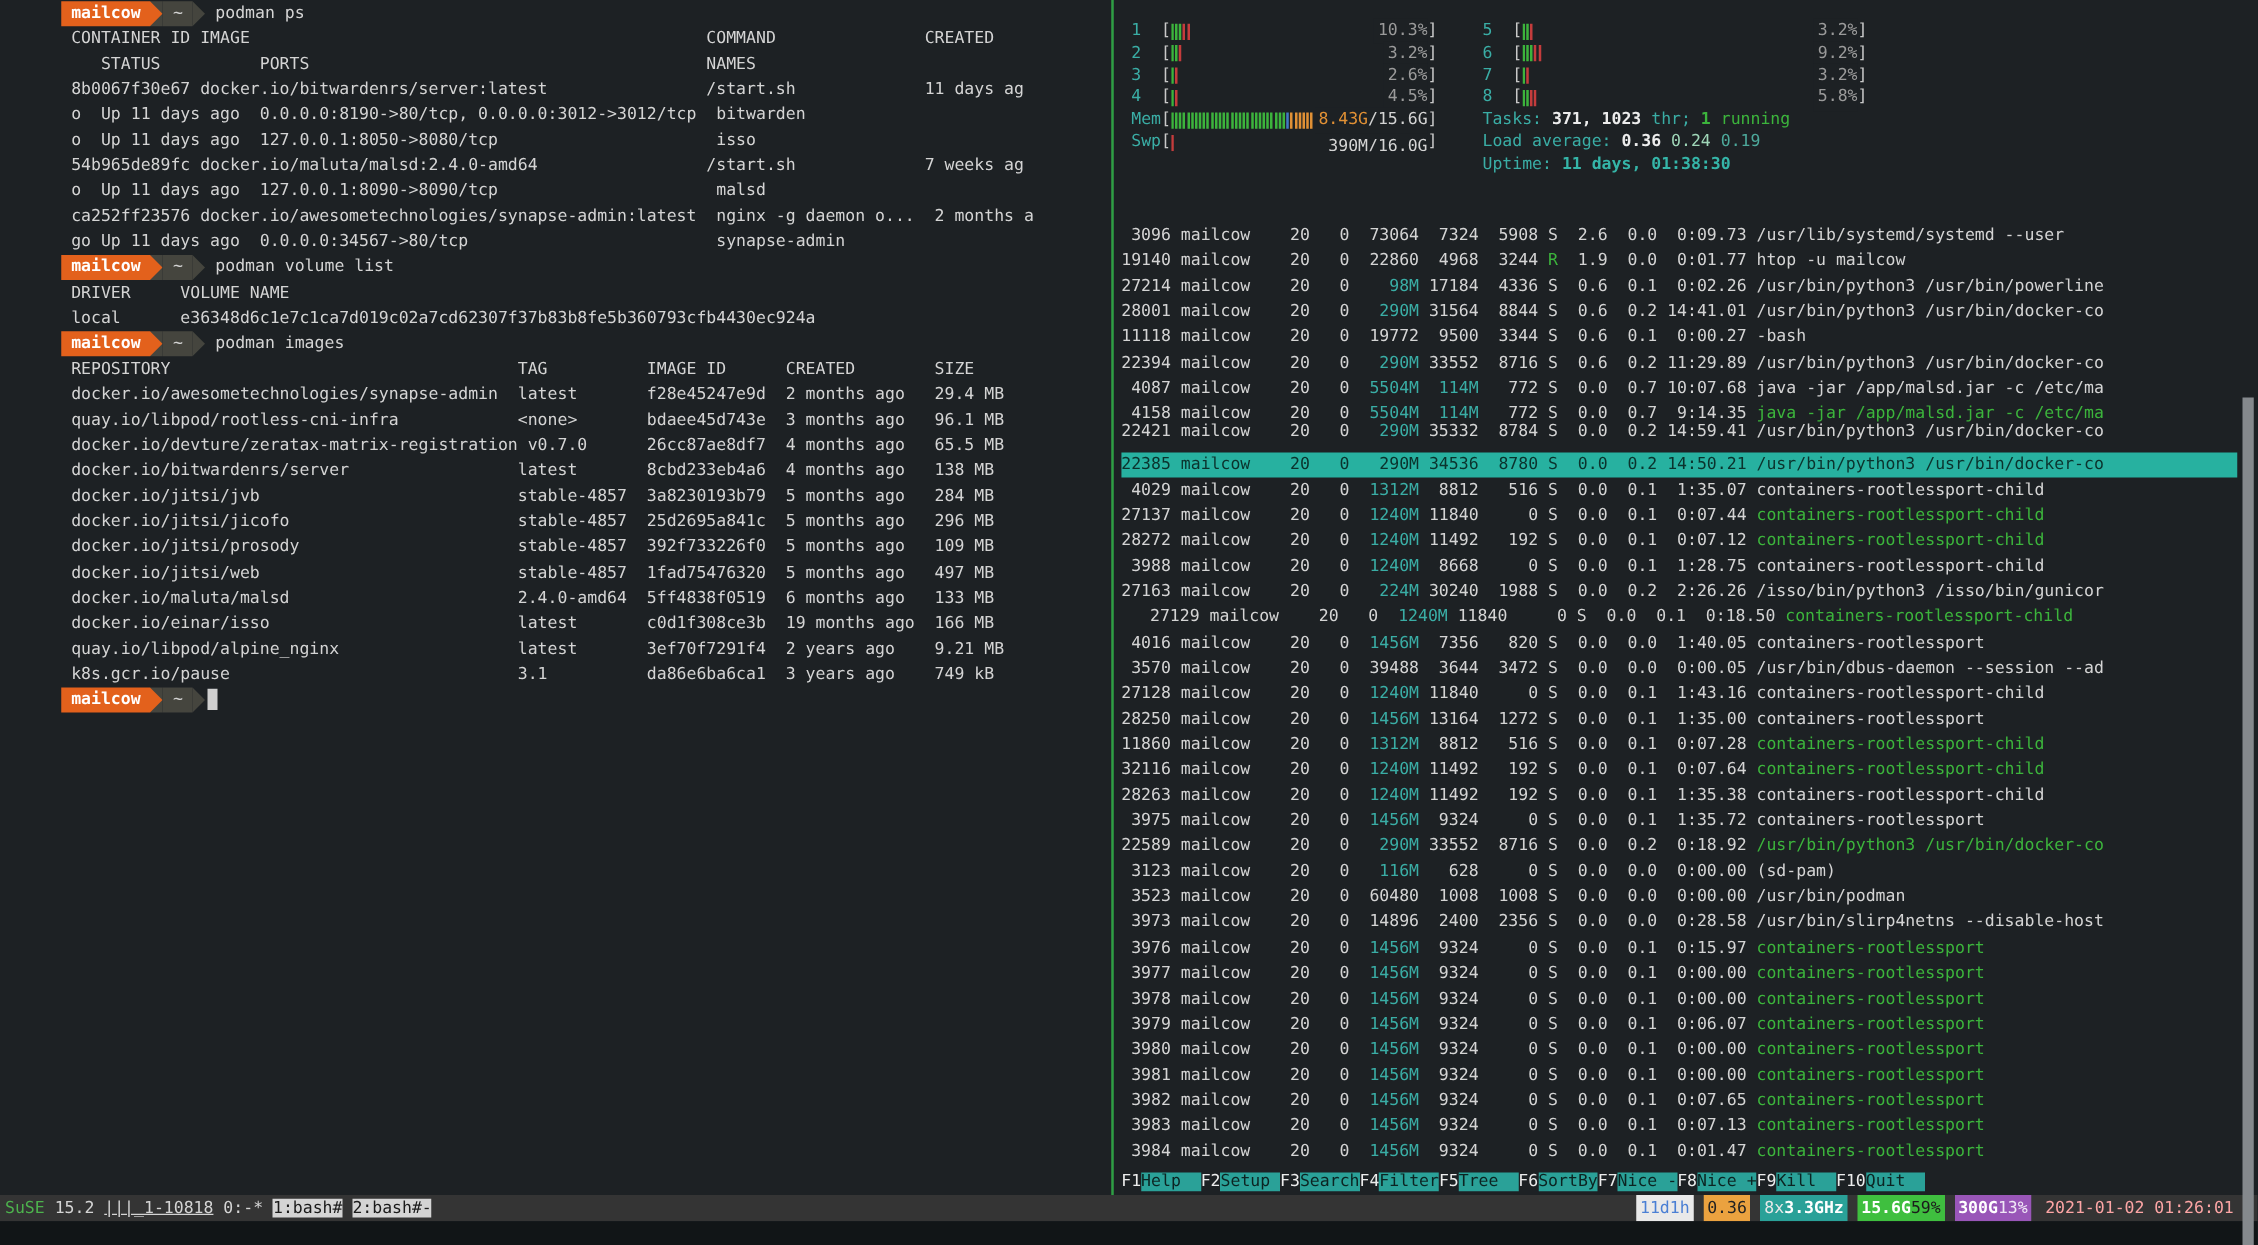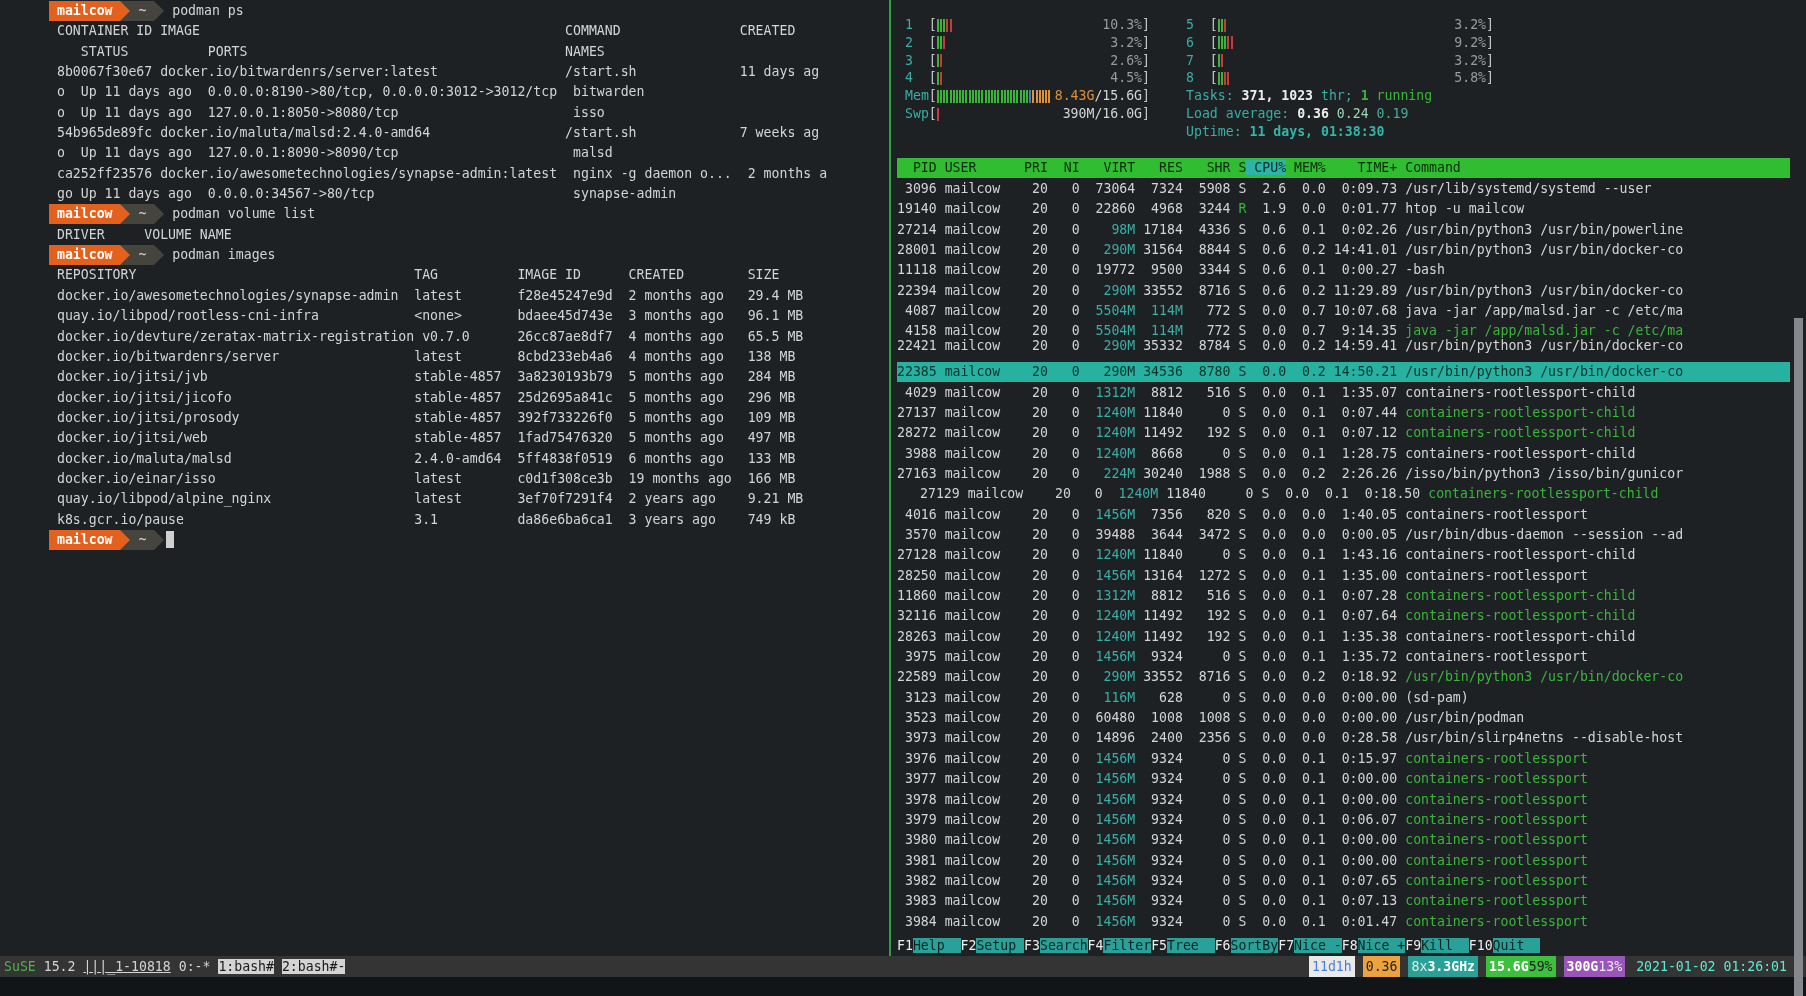--- a/index.html
+++ b/index.html
@@ -60,20 +60,21 @@
       <div class="line">    STATUS          PORTS                                        NAMES</div>
       <div class="line"> 8b0067f30e67 docker.io/bitwardenrs/server:latest                /start.sh             11 days ag</div>
       <div class="line"> o  Up 11 days ago  0.0.0.0:8190-&gt;80/tcp, 0.0.0.0:3012-&gt;3012/tcp  bitwarden</div>
       <div class="line"> o  Up 11 days ago  127.0.0.1:8050-&gt;8080/tcp                      isso</div>
       <div class="line"> 54b965de89fc docker.io/maluta/malsd:2.4.0-amd64                 /start.sh             7 weeks ag</div>
       <div class="line"> o  Up 11 days ago  127.0.0.1:8090-&gt;8090/tcp                      malsd</div>
       <div class="line"> ca252ff23576 docker.io/awesometechnologies/synapse-admin:latest  nginx -g daemon o...  2 months a</div>
       <div class="line"> go Up 11 days ago  0.0.0.0:34567-&gt;80/tcp                         synapse-admin</div>
       <div class="line"><span class="pchip" style="background: rgb(227, 97, 28); color: rgb(255, 255, 255); font-weight: bold;">&nbsp;mailcow&nbsp;</span><span class="parrow" style="border-left-color: rgb(227, 97, 28); border-top-color: rgb(69, 69, 62); border-bottom-color: rgb(69, 69, 62);"></span><span class="pchip" style="background: rgb(69, 69, 62); color: rgb(212, 212, 212);">&nbsp;~&nbsp;</span><span class="parrow" style="border-left-color: rgb(69, 69, 62);"></span><span> podman volume list</span></div>
       <div class="line"> DRIVER     VOLUME NAME</div>
+      <div class="line"> local      e36348d6c1e7c1ca7d019c02a7cd62307f37b83b8fe5b360793cfb4430ec924a</div>
       <div class="line"><span class="pchip" style="background: rgb(227, 97, 28); color: rgb(255, 255, 255); font-weight: bold;">&nbsp;mailcow&nbsp;</span><span class="parrow" style="border-left-color: rgb(227, 97, 28); border-top-color: rgb(69, 69, 62); border-bottom-color: rgb(69, 69, 62);"></span><span class="pchip" style="background: rgb(69, 69, 62); color: rgb(212, 212, 212);">&nbsp;~&nbsp;</span><span class="parrow" style="border-left-color: rgb(69, 69, 62);"></span><span> podman images</span></div>
       <div class="line"> REPOSITORY                                   TAG          IMAGE ID      CREATED        SIZE</div>
       <div class="line"> docker.io/awesometechnologies/synapse-admin  latest       f28e45247e9d  2 months ago   29.4 MB</div>
       <div class="line"> quay.io/libpod/rootless-cni-infra            &lt;none&gt;       bdaee45d743e  3 months ago   96.1 MB</div>
       <div class="line"> docker.io/devture/zeratax-matrix-registration v0.7.0      26cc87ae8df7  4 months ago   65.5 MB</div>
       <div class="line"> docker.io/bitwardenrs/server                 latest       8cbd233eb4a6  4 months ago   138 MB</div>
       <div class="line"> docker.io/jitsi/jvb                          stable-4857  3a8230193b79  5 months ago   284 MB</div>
       <div class="line"> docker.io/jitsi/jicofo                       stable-4857  25d2695a841c  5 months ago   296 MB</div>
       <div class="line"> docker.io/jitsi/prosody                      stable-4857  392f733226f0  5 months ago   109 MB</div>
       <div class="line"> docker.io/jitsi/web                          stable-4857  1fad75476320  5 months ago   497 MB</div>
@@ -88,26 +89,25 @@
     <div id="meters">
         <div class="meter" style="left: 8px; top: 15px; width: 245px;"><span class="mlabel">1  </span><span class="brk">[</span><div class="mbar"><div class="tick tick-g"></div><div class="tick tick-g"></div><div class="tick tick-g"></div><div class="tick tick-r"></div><div class="tick tick-r"></div><span class="mtext"><span class="pct">10.3%</span></span></div><span class="brk">]</span></div>
         <div class="meter" style="left: 8px; top: 32.8px; width: 245px;"><span class="mlabel">2  </span><span class="brk">[</span><div class="mbar"><div class="tick tick-g"></div><div class="tick tick-g"></div><div class="tick tick-r"></div><span class="mtext"><span class="pct">3.2%</span></span></div><span class="brk">]</span></div>
         <div class="meter" style="left: 8px; top: 50.6px; width: 245px;"><span class="mlabel">3  </span><span class="brk">[</span><div class="mbar"><div class="tick tick-g"></div><div class="tick tick-r"></div><span class="mtext"><span class="pct">2.6%</span></span></div><span class="brk">]</span></div>
         <div class="meter" style="left: 8px; top: 68.4px; width: 245px;"><span class="mlabel">4  </span><span class="brk">[</span><div class="mbar"><div class="tick tick-g"></div><div class="tick tick-r"></div><span class="mtext"><span class="pct">4.5%</span></span></div><span class="brk">]</span></div>
         <div class="meter" style="left: 289px; top: 15px; width: 308px;"><span class="mlabel">5  </span><span class="brk">[</span><div class="mbar"><div class="tick tick-g"></div><div class="tick tick-g"></div><div class="tick tick-r"></div><span class="mtext"><span class="pct">3.2%</span></span></div><span class="brk">]</span></div>
         <div class="meter" style="left: 289px; top: 32.8px; width: 308px;"><span class="mlabel">6  </span><span class="brk">[</span><div class="mbar"><div class="tick tick-g"></div><div class="tick tick-g"></div><div class="tick tick-g"></div><div class="tick tick-r"></div><div class="tick tick-r"></div><span class="mtext"><span class="pct">9.2%</span></span></div><span class="brk">]</span></div>
         <div class="meter" style="left: 289px; top: 50.6px; width: 308px;"><span class="mlabel">7  </span><span class="brk">[</span><div class="mbar"><div class="tick tick-g"></div><div class="tick tick-r"></div><span class="mtext"><span class="pct">3.2%</span></span></div><span class="brk">]</span></div>
         <div class="meter" style="left: 289px; top: 68.4px; width: 308px;"><span class="mlabel">8  </span><span class="brk">[</span><div class="mbar"><div class="tick tick-g"></div><div class="tick tick-g"></div><div class="tick tick-r"></div><div class="tick tick-r"></div><span class="mtext"><span class="pct">5.8%</span></span></div><span class="brk">]</span></div>
         <div class="meter" style="left: 8px; top: 86.2px; width: 245px;"><span class="mlabel">Mem</span><span class="brk">[</span><div class="mbar"><div class="tick tick-g"></div><div class="tick tick-g"></div><div class="tick tick-g"></div><div class="tick tick-g"></div><div class="tick tick-g"></div><div class="tick tick-g"></div><div class="tick tick-g"></div><div class="tick tick-g"></div><div class="tick tick-g"></div><div class="tick tick-g"></div><div class="tick tick-g"></div><div class="tick tick-g"></div><div class="tick tick-g"></div><div class="tick tick-g"></div><div class="tick tick-g"></div><div class="tick tick-g"></div><div class="tick tick-g"></div><div class="tick tick-g"></div><div class="tick tick-g"></div><div class="tick tick-g"></div><div class="tick tick-g"></div><div class="tick tick-g"></div><div class="tick tick-g"></div><div class="tick tick-g"></div><div class="tick tick-g"></div><div class="tick tick-g"></div><div class="tick tick-g"></div><div class="tick tick-g"></div><div class="tick tick-g"></div><div class="tick tick-b"></div><div class="tick tick-o"></div><div class="tick tick-o"></div><div class="tick tick-o"></div><div class="tick tick-o"></div><div class="tick tick-o"></div><div class="tick tick-o"></div><span class="mtext"><span class="oran">8.43G</span><span class="lt">/15.6G</span></span></div><span class="brk">]</span></div>
-        <div class="meter" style="left: 8px; top: 104px; width: 245px;"><span class="mlabel">Swp</span><span class="brk">[</span><div class="mbar"><div class="tick tick-r"></div><span class="mtext"><span class="lt">390M/16.0G</span></span></div><span class="brk">]</span></div>
+        <div class="meter" style="left: 8px; top: 104px; width: 245px; align-items: center;"><span class="mlabel">Swp</span><span class="brk">[</span><div class="mbar"><div class="tick tick-r"></div><span class="mtext"><span class="lt">390M/16.0G</span></span></div><span class="brk">]</span></div>
         <div class="tline" style="left: 289px; top: 86.2px;"><span class="teal">Tasks: </span><span class="bw">371, </span><span class="bw">1023</span><span class="teal"> thr; </span><span class="gb">1</span><span class="g"> running</span></div>
         <div class="tline" style="left: 289px; top: 104px;"><span class="teal">Load average: </span><span class="bw">0.36 </span><span class="dim1">0.24 </span><span class="dim2">0.19</span></div>
         <div class="tline" style="left: 289px; top: 121.8px;"><span class="teal">Uptime: </span><span class="tealb">11 days, 01:38:30</span></div>
       </div>
-    <div id="htop-header" class="hdr" style="top:158px"><span>  PID</span><span> USER     </span><span> PRI</span><span>  NI</span><span>   VIRT</span><span>   RES</span><span>   SHR</span><span> S</span><span class="sort"> CPU%</span><span> MEM%</span><span>    TIME+</span><span> Command</span></div>
     <div id="htop-rows">
         <div class="prow" style="top: 179px;"><span> 3096</span><span> mailcow  </span><span>  20</span><span>   0</span><span>  73064</span><span>  7324</span><span>  5908</span><span> S</span><span>  2.6</span><span>  0.0</span><span>  0:09.73</span><span> /usr/lib/systemd/systemd --user</span></div>
         <div class="prow" style="top: 199.35px;"><span>19140</span><span> mailcow  </span><span>  20</span><span>   0</span><span>  22860</span><span>  4968</span><span>  3244</span><span class="st-R"> R</span><span>  1.9</span><span>  0.0</span><span>  0:01.77</span><span> htop -u mailcow</span></div>
         <div class="prow" style="top: 219.7px;"><span>27214</span><span> mailcow  </span><span>  20</span><span>   0</span><span class="num-teal">    98M</span><span> 17184</span><span>  4336</span><span> S</span><span>  0.6</span><span>  0.1</span><span>  0:02.26</span><span> /usr/bin/python3 /usr/bin/powerline</span></div>
         <div class="prow" style="top: 240.05px;"><span>28001</span><span> mailcow  </span><span>  20</span><span>   0</span><span class="num-teal">   290M</span><span> 31564</span><span>  8844</span><span> S</span><span>  0.6</span><span>  0.2</span><span> 14:41.01</span><span> /usr/bin/python3 /usr/bin/docker-co</span></div>
         <div class="prow" style="top: 260.4px;"><span>11118</span><span> mailcow  </span><span>  20</span><span>   0</span><span>  19772</span><span>  9500</span><span>  3344</span><span> S</span><span>  0.6</span><span>  0.1</span><span>  0:00.27</span><span> -bash</span></div>
         <div class="prow" style="top: 280.75px;"><span>22394</span><span> mailcow  </span><span>  20</span><span>   0</span><span class="num-teal">   290M</span><span> 33552</span><span>  8716</span><span> S</span><span>  0.6</span><span>  0.2</span><span> 11:29.89</span><span> /usr/bin/python3 /usr/bin/docker-co</span></div>
         <div class="prow" style="top: 301.1px;"><span> 4087</span><span> mailcow  </span><span>  20</span><span>   0</span><span class="num-teal">  5504M</span><span class="num-teal">  114M</span><span>   772</span><span> S</span><span>  0.0</span><span>  0.7</span><span> 10:07.68</span><span> java -jar /app/malsd.jar -c /etc/ma</span></div>
         <div class="prow" style="top: 321.45px;"><span> 4158</span><span> mailcow  </span><span>  20</span><span>   0</span><span class="num-teal">  5504M</span><span class="num-teal">  114M</span><span>   772</span><span> S</span><span>  0.0</span><span>  0.7</span><span>  9:14.35</span><span class="cmd-green"> java -jar /app/malsd.jar -c /etc/ma</span></div>
         <div class="prow" style="top: 336px;"><span>22421</span><span> mailcow  </span><span>  20</span><span>   0</span><span class="num-teal">   290M</span><span> 35332</span><span>  8784</span><span> S</span><span>  0.0</span><span>  0.2</span><span> 14:59.41</span><span> /usr/bin/python3 /usr/bin/docker-co</span></div>
@@ -143,18 +143,18 @@
     <div id="fbar"><span><span class="fk">F1</span><span class="fl">Help  </span></span><span><span class="fk">F2</span><span class="fl">Setup </span></span><span><span class="fk">F3</span><span class="fl">Search</span></span><span><span class="fk">F4</span><span class="fl">Filter</span></span><span><span class="fk">F5</span><span class="fl">Tree  </span></span><span><span class="fk">F6</span><span class="fl">SortBy</span></span><span><span class="fk">F7</span><span class="fl">Nice -</span></span><span><span class="fk">F8</span><span class="fl">Nice +</span></span><span><span class="fk">F9</span><span class="fl">Kill  </span></span><span><span class="fk">F10</span><span class="fl">Quit  </span></span></div>
   </div>
   <div id="status-bar">
     <div id="status-left"><span class="sseg" style="color: rgb(77, 179, 77);">SuSE</span><span class="sseg"> 15.2 </span><span class="sseg sunder">|||_1-10818</span><span class="sseg"> 0:-* </span><span class="sseg swin">1:bash#</span><span class="sseg"> </span><span class="sseg swin">2:bash#-</span></div>
     <div id="status-right">
         <span class="chip2" style="background: rgb(233, 233, 233);"><span style="color: rgb(74, 127, 212);">11d1h</span></span>
         <span class="chip2" style="background: rgb(235, 162, 63);"><span style="color: rgb(34, 34, 34);">0.36</span></span>
         <span class="chip2" style="background: rgb(42, 161, 152);"><span style="color: rgb(232, 232, 232);">8x</span><span style="color: rgb(255, 255, 255); font-weight: bold;">3.3GHz</span></span>
         <span class="chip2" style="background: rgb(63, 191, 63);"><span style="color: rgb(255, 255, 255); font-weight: bold;">15.6G</span><span style="color: rgb(28, 28, 28);">59%</span></span>
         <span class="chip2" style="background: rgb(153, 86, 184);"><span style="color: rgb(255, 255, 255); font-weight: bold;">300G</span><span style="color: rgb(240, 232, 246);">13%</span></span>
-        <span class="chip2"><span style="color: #5eead4;">2021-01-02 01:26:01</span></span>
+        <span class="chip2"><span style="color: #fca5a5;">2021-01-02 01:26:01</span></span>
       </div>
   </div>
   <div id="below-bar"></div>
   <div id="scrollbar-thumb"></div>
 </div>
 
 </body></html>

